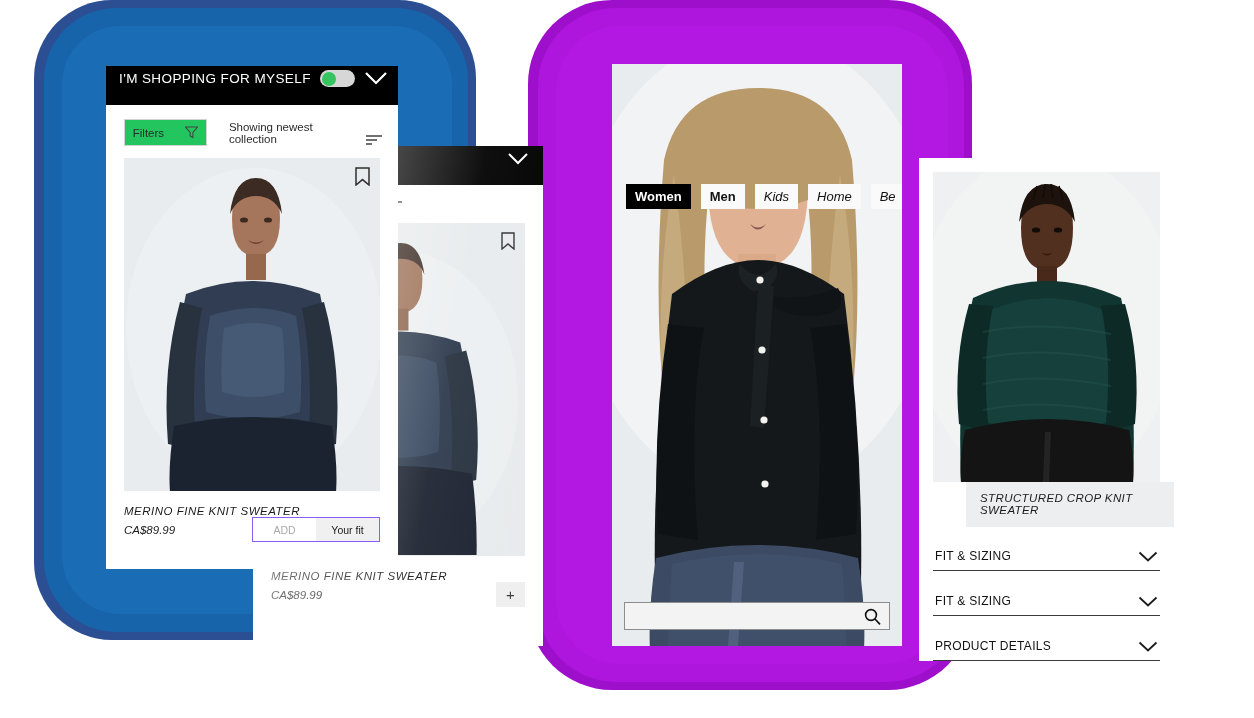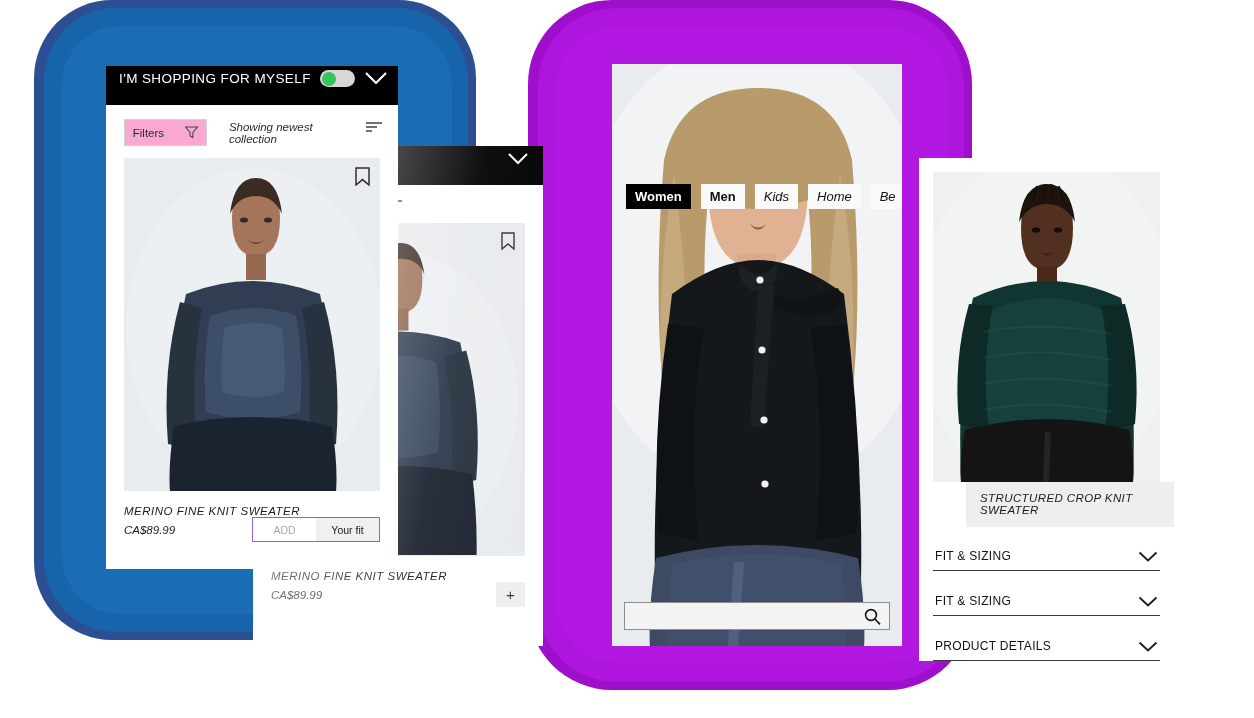--- a/index.html
+++ b/index.html
@@ -71,26 +71,26 @@
     border-radius: 50%;
   }
   .toggle.on .knob { left: 2px; background: #35c45f; }
   .toggle.off .knob { right: 2px; background: #555555; }
   .chev-top { margin-left: auto; }
 
   .filterbar {
     display: flex; align-items: center; padding: 14px 16px 12px 18px; gap: 22px;
   }
   .filters-btn {
-    border: 1px solid #d2d2d2; background: #f9a8d4;
+    border: 1px solid #d2d2d2; background: #22c55e;
     height: 27px; min-width: 82px; display: flex; align-items: center;
     justify-content: center; gap: 21px; padding: 0 11px;
     font-size: 11.5px; color: #2b2b2b;
   }
-  .sortrow { display: flex; align-items: flex-start; gap: 19px; font-style: italic; }
+  .sortrow { display: flex; align-items: flex-end; gap: 19px; }
   .sortrow .label { font-size: 11.5px; color: #2b2b2b; }
 
   .prodimg {
     position: relative; margin: 0 18px; height: 333px;
     background: #e9ecee; overflow: hidden;
   }
   .bookmark { position: absolute; right: 10px; top: 9px; }
 
   .prodmeta { padding: 14px 18px 0 18px; }
   .prodname {

